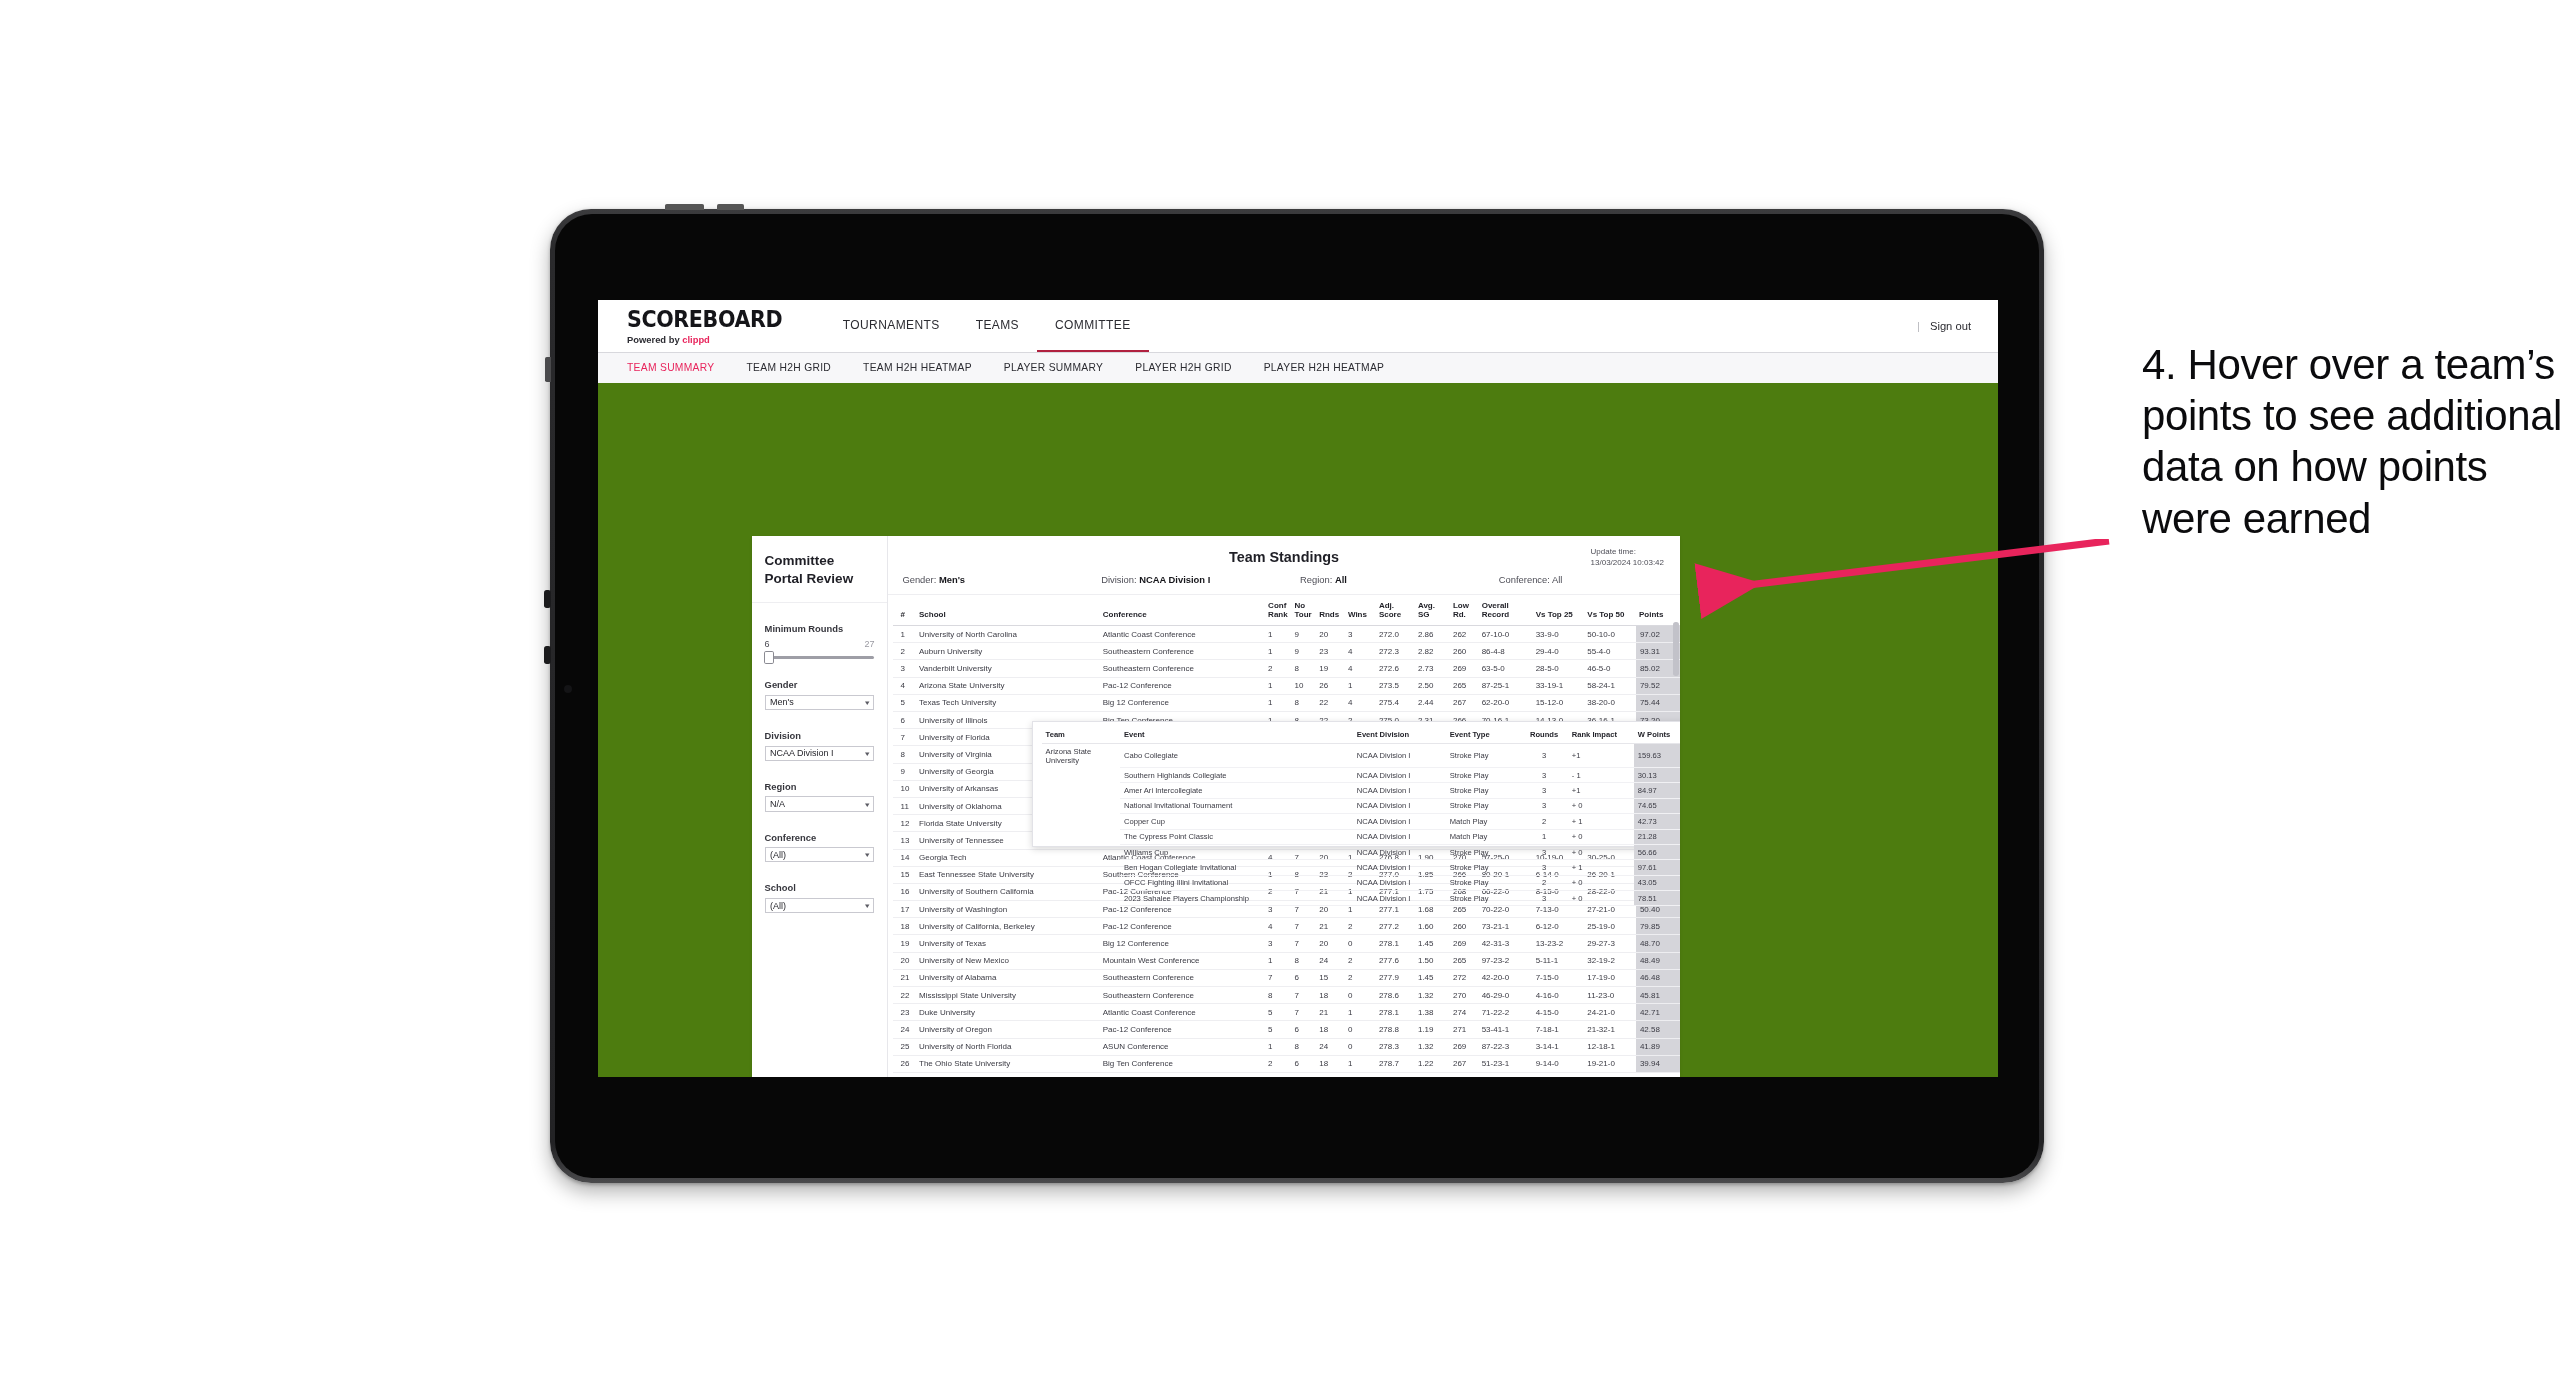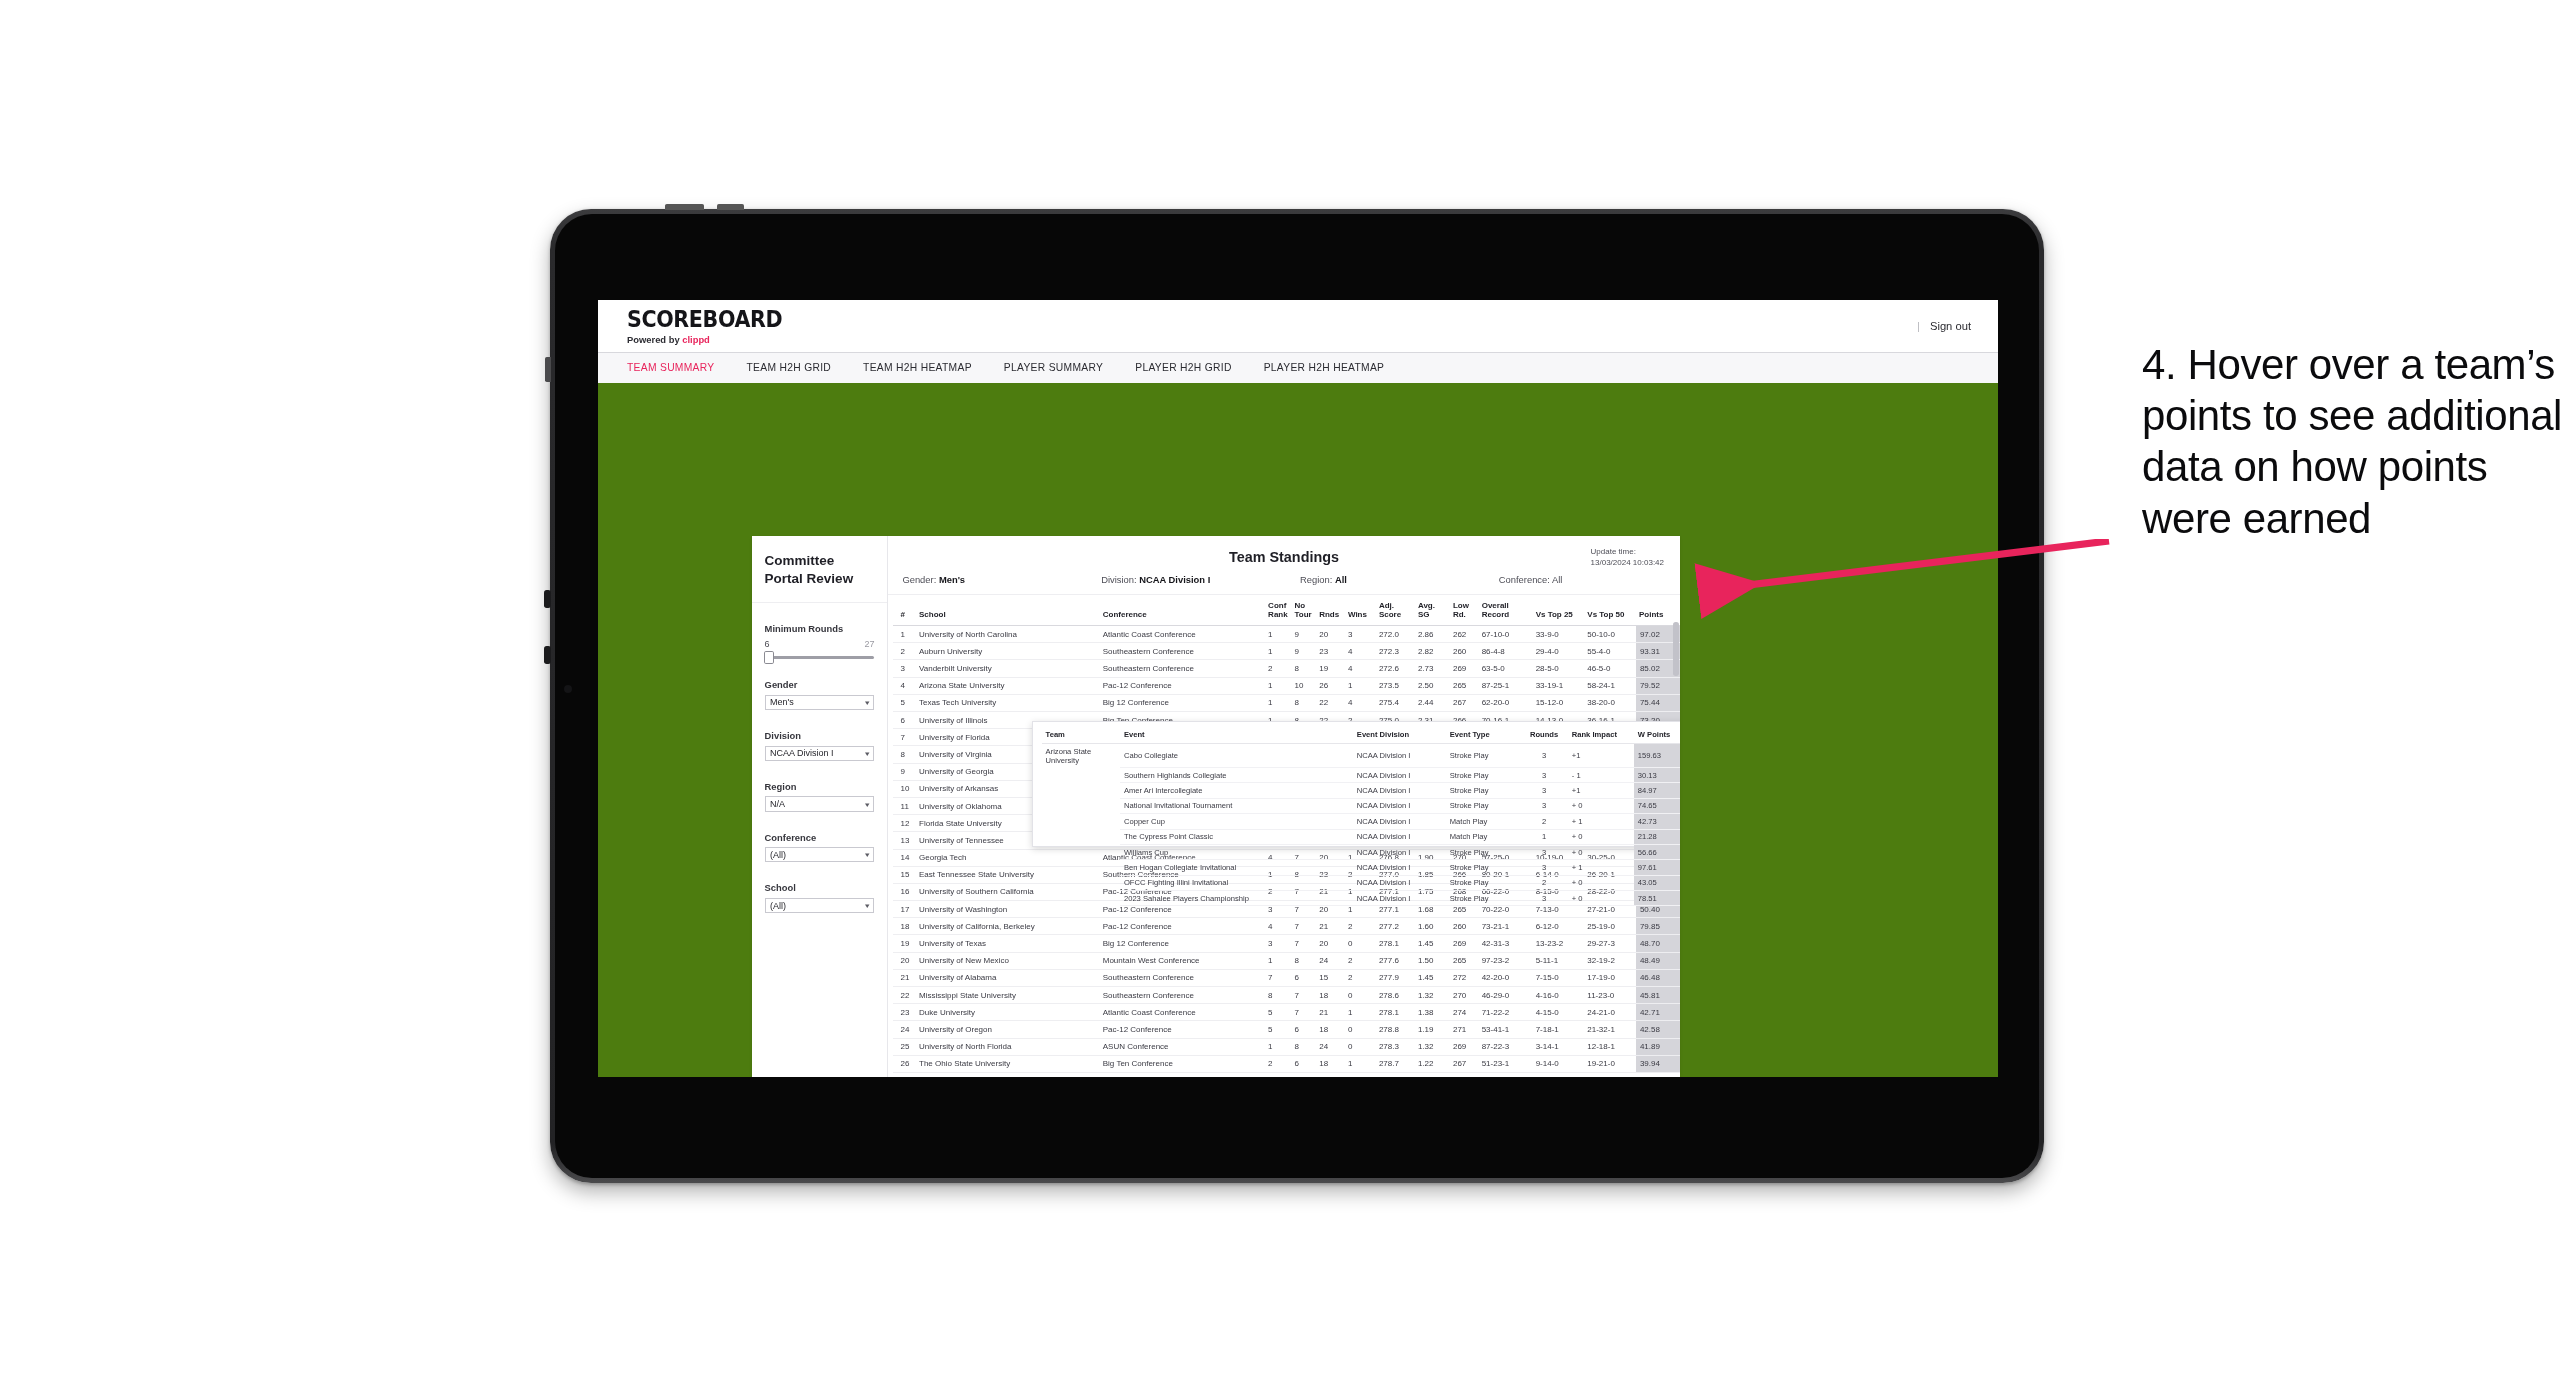--- a/index.html
+++ b/index.html
@@ -250,20 +250,25 @@
 
 <div id="screen">
 
   <div id="topnav">
     <div class="logo-wrap">
       <div class="logo-main">SCOREBOARD</div>
       <div class="logo-sub">
         <span>Powered by</span>
         <span class="brand">clippd</span>
       </div>
+    </div>
+    <div class="nav-items">
+      <div class="nav-item">TOURNAMENTS</div>
+      <div class="nav-item">TEAMS</div>
+      <div class="nav-item active">COMMITTEE</div>
     </div>
     <div id="signout-wrap">
       <span class="divider">|</span>
       <span>Sign out</span>
     </div>
   </div>
 
   <div id="subnav">
     <div class="subnav-item active">TEAM SUMMARY</div>
     <div class="subnav-item">TEAM H2H GRID</div>

